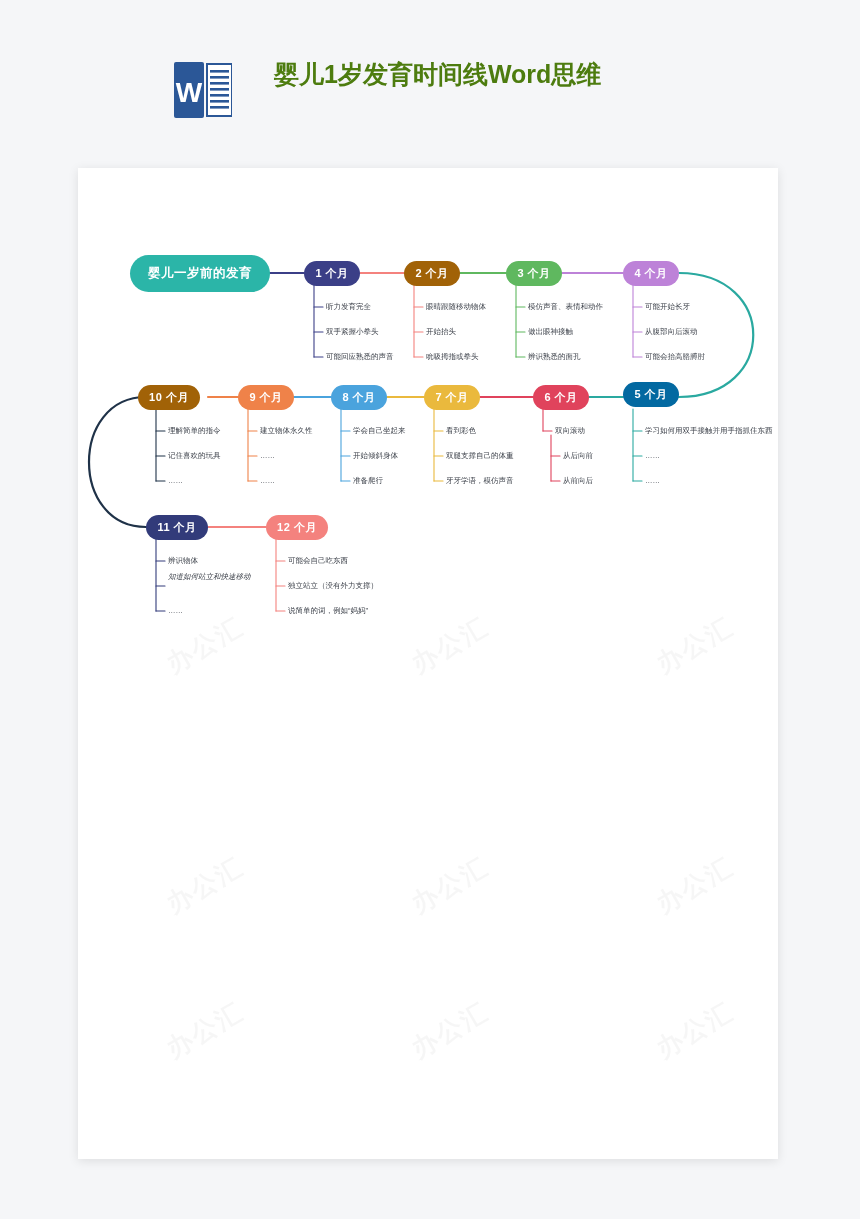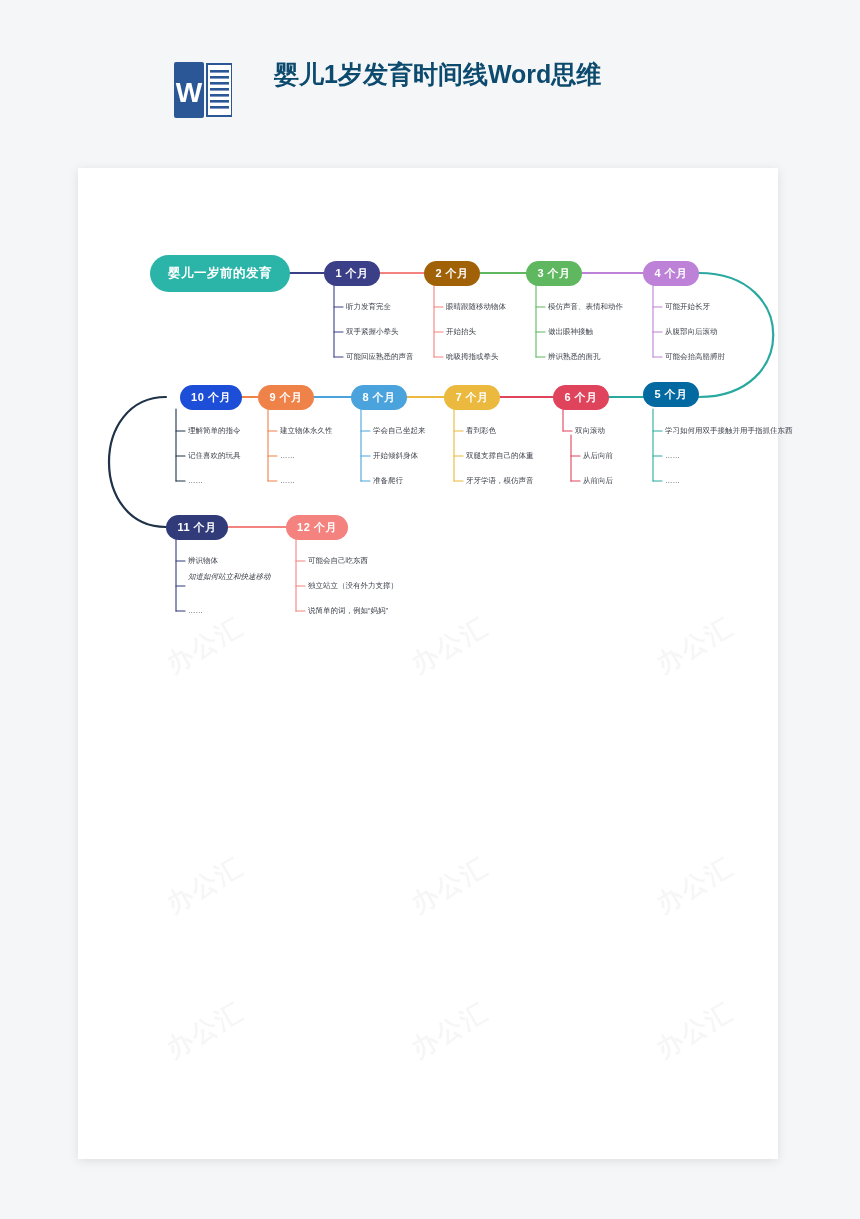--- a/index.html
+++ b/index.html
@@ -16,21 +16,21 @@
   #header {
     position: absolute; left: 0; top: 0; width: 860px; height: 168px;
     background: #f5f6f8;
   }
   #doc-icon {
     position: absolute; left: 174px; top: 62px;
     width: 58px; height: 56px;
   }
   #title-block { position: absolute; left: 274px; top: 58px; }
   #doc-title {
-    font-size: 25px; font-weight: bold; color: #0c4a6e;
+    font-size: 25px; font-weight: bold; color: #4d7c0f;
     letter-spacing: 0px; line-height: 32px; white-space: nowrap;
   }
   #doc-meta {
     margin-top: 10px; font-size: 15px; font-weight: bold; color: #2b2b2b;
     white-space: nowrap;
   }
   #doc-meta .sep { color: #9aa0a6; font-weight: bold; padding: 0 11px; }
 
   
   #paper {
@@ -47,21 +47,21 @@
     transform: rotate(-30deg);
     white-space: nowrap;
     letter-spacing: 2px;
     user-select: none;
     pointer-events: none;
   }
 
   
   #mindmap {
     position: absolute; left: 0; top: 0;
-    width: 700px; height: 500px; margin-left: 20px;
+    width: 700px; height: 500px;
   }
   #edges { position: absolute; left: 0; top: 0; width: 700px; height: 500px; }
 
   .pill {
     position: absolute;
     height: 25px;
     border-radius: 13px;
     color: #ffffff;
     font-size: 11px;
     font-weight: bold;
@@ -209,21 +209,21 @@
         </div>
         <div class="pill" style="left: 346px; top: 216.5px; width: 56px; background: rgb(234, 185, 61);">
           <span>7 个月</span>
         </div>
         <div class="pill" style="left: 253px; top: 216.5px; width: 56px; background: rgb(74, 163, 221);">
           <span>8 个月</span>
         </div>
         <div class="pill" style="left: 160px; top: 216.5px; width: 56px; background: rgb(239, 130, 73);">
           <span>9 个月</span>
         </div>
-        <div class="pill" style="left: 82px; top: 216.5px; width: 62px; background: #1d4ed8;">
+        <div class="pill" style="left: 60px; top: 216.5px; width: 62px; background: #a16207;">
           <span>10 个月</span>
         </div>
         <div class="pill" style="left: 68px; top: 346.5px; width: 62px; background: rgb(50, 59, 122); justify-content: center;">
           <span>11 个月</span>
         </div>
         <div class="pill" style="left: 188px; top: 346.5px; width: 62px; background: rgb(244, 130, 126);">
           <span>12 个月</span>
         </div>
         <div class="leaf" style="left: 248px; top: 134px;">听力发育完全</div>
         <div class="leaf" style="left: 248px; top: 159px;">双手紧握小拳头</div>

